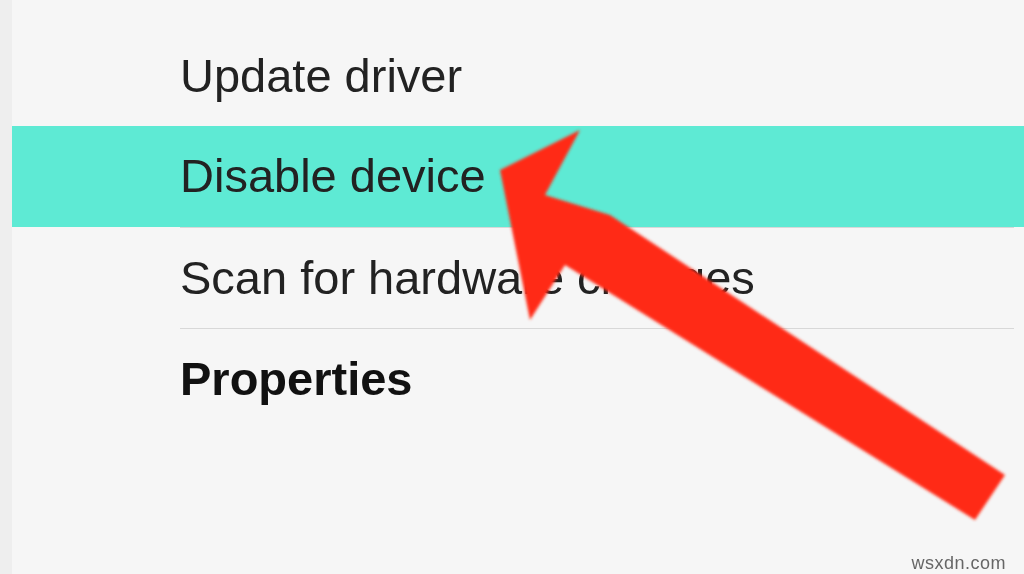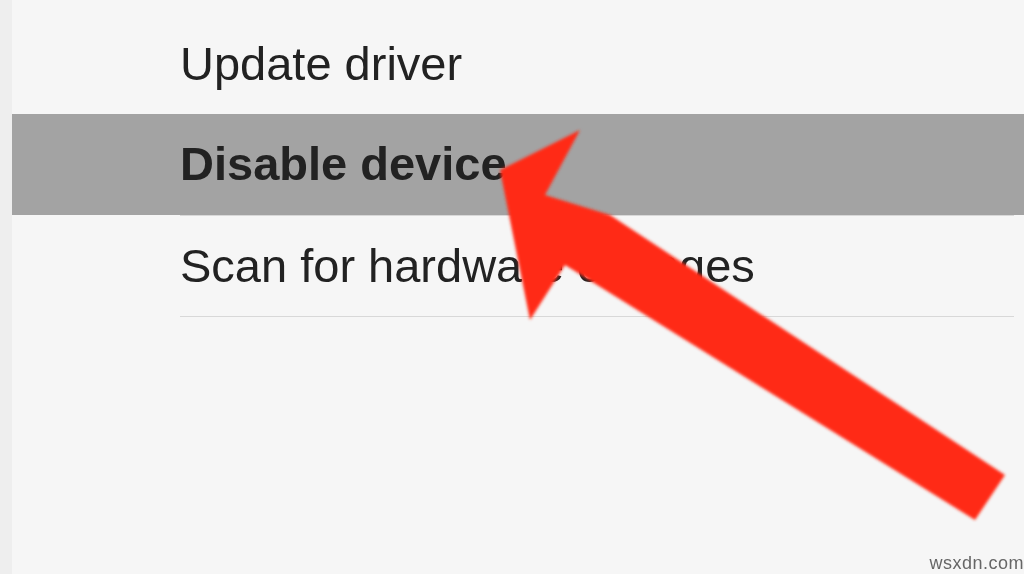--- a/index.html
+++ b/index.html
@@ -15,69 +15,69 @@
       position: relative;
       overflow: hidden;
     }
     .menu-container {
       background: #f6f6f6;
       position: absolute;
       top: 0;
       left: 12px;
       right: 0;
       bottom: 0;
-      padding-top: 14px;
+      padding-top: 26px;
     }
     .menu-item {
       font-size: 47px;
       color: #222;
       padding: 22px 0 22px 168px;
       cursor: default;
       font-weight: 400;
       line-height: 1.2;
     }
     .menu-item.highlighted {
-      background: #a3a3a3;
-      font-weight: bold;
+      background: #5eead4;
     }
     .separator {
       height: 1px;
       background: #d8d8d8;
       margin-left: 168px;
       margin-right: 10px;
     }
     .menu-item.bold {
       font-weight: 700;
       color: #111;
     }
     .annotation-arrow {
       position: absolute;
       pointer-events: none;
       top: 0;
       left: 0;
     }
     .watermark {
       position: absolute;
       bottom: 0;
-      right: 0;
+      right: 18px;
       font-size: 18px;
       color: #666;
       font-family: Arial, sans-serif;
       letter-spacing: 0.5px;
     }
   </style>
 </head>
 <body>
 
 <div class="menu-container">
   <div class="menu-item">Update driver</div>
   <div class="menu-item highlighted">Disable device</div>
   <div class="separator"></div>
   <div class="menu-item">Scan for hardware changes</div>
   <div class="separator"></div>
+  <div class="menu-item bold">Properties</div>
 </div>
 
 <svg class="annotation-arrow" width="1024" height="574" viewBox="0 0 1024 574">
   <defs>
     <filter id="blur" x="-5%" y="-5%" width="110%" height="110%">
       <feGaussianBlur stdDeviation="1.5"></feGaussianBlur>
     </filter>
   </defs>
   <g filter="url(#blur)">
     <path d="M 500 170 

